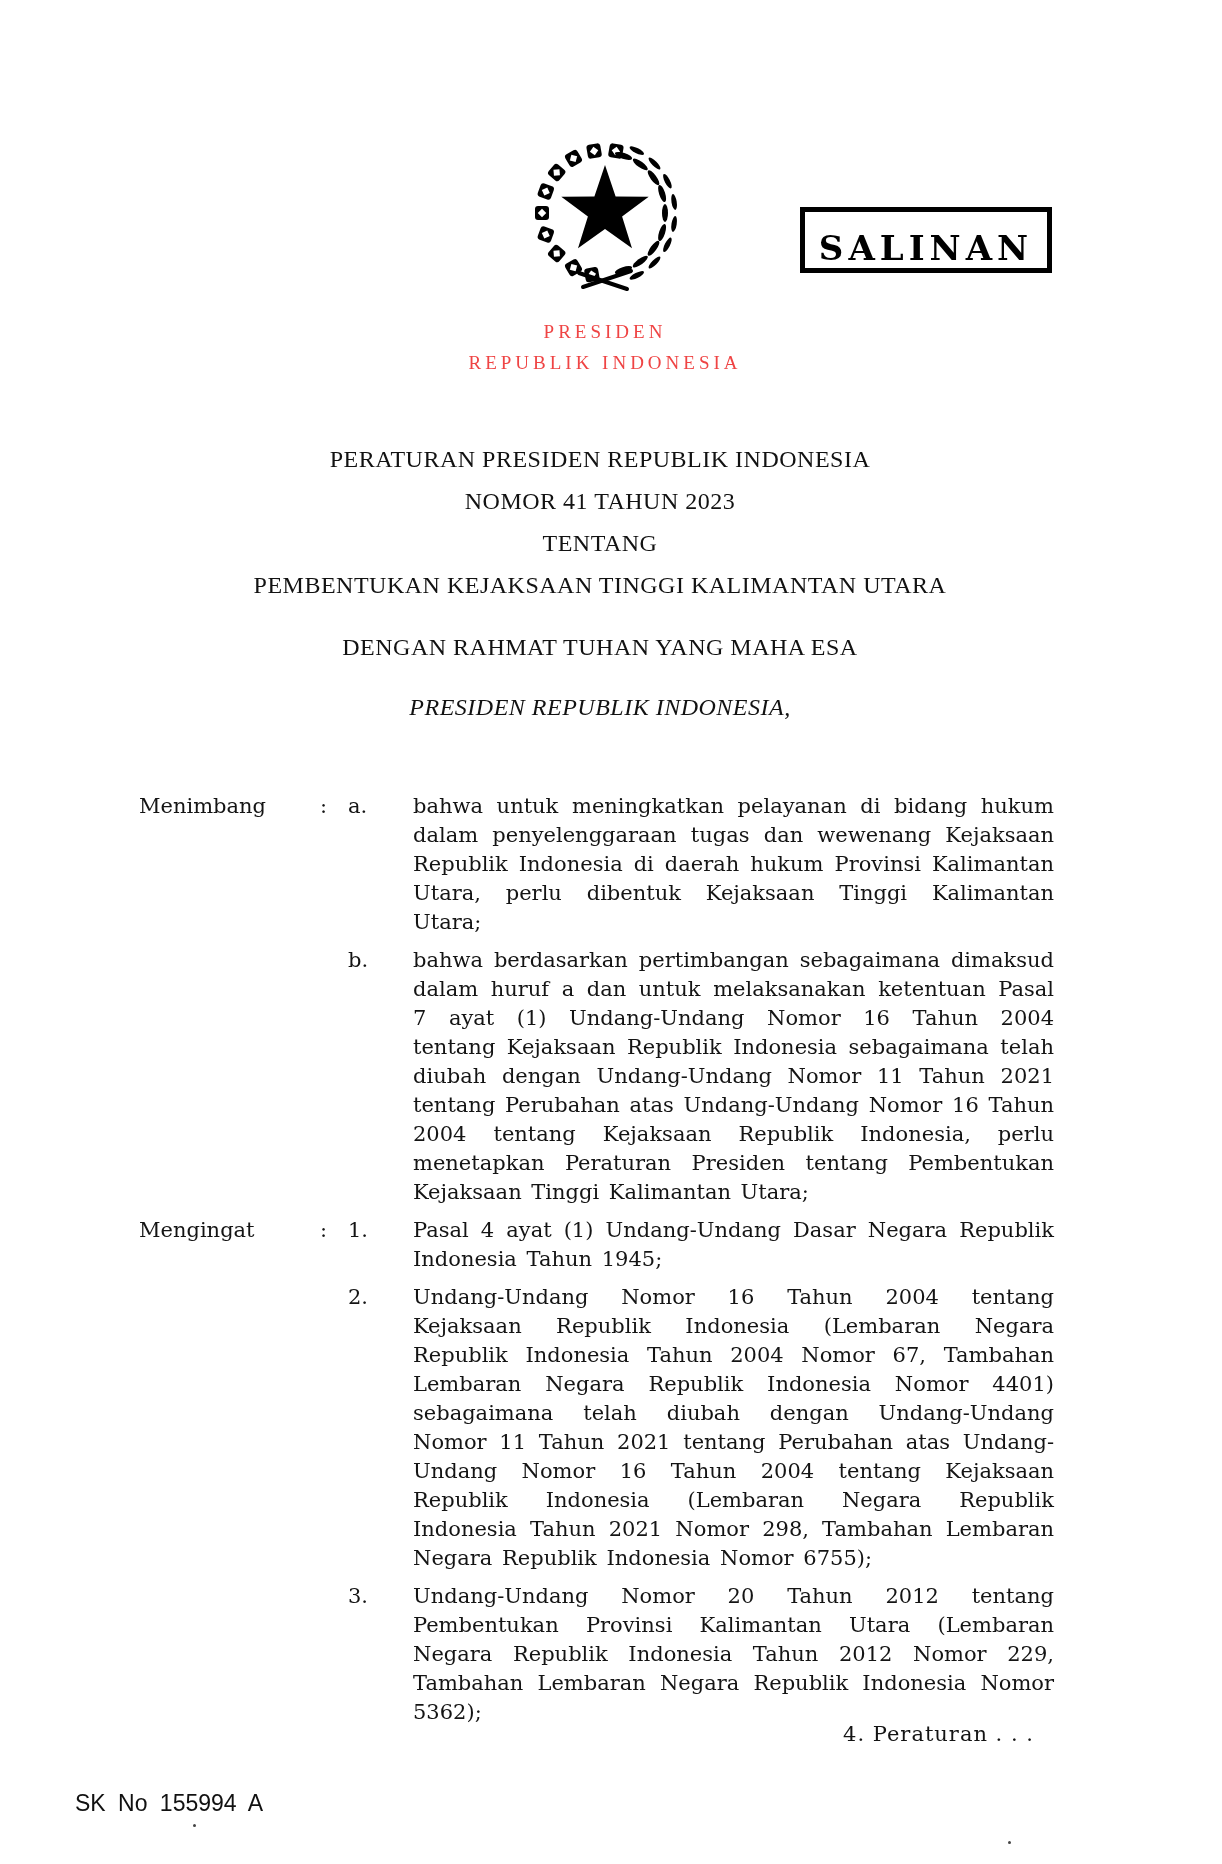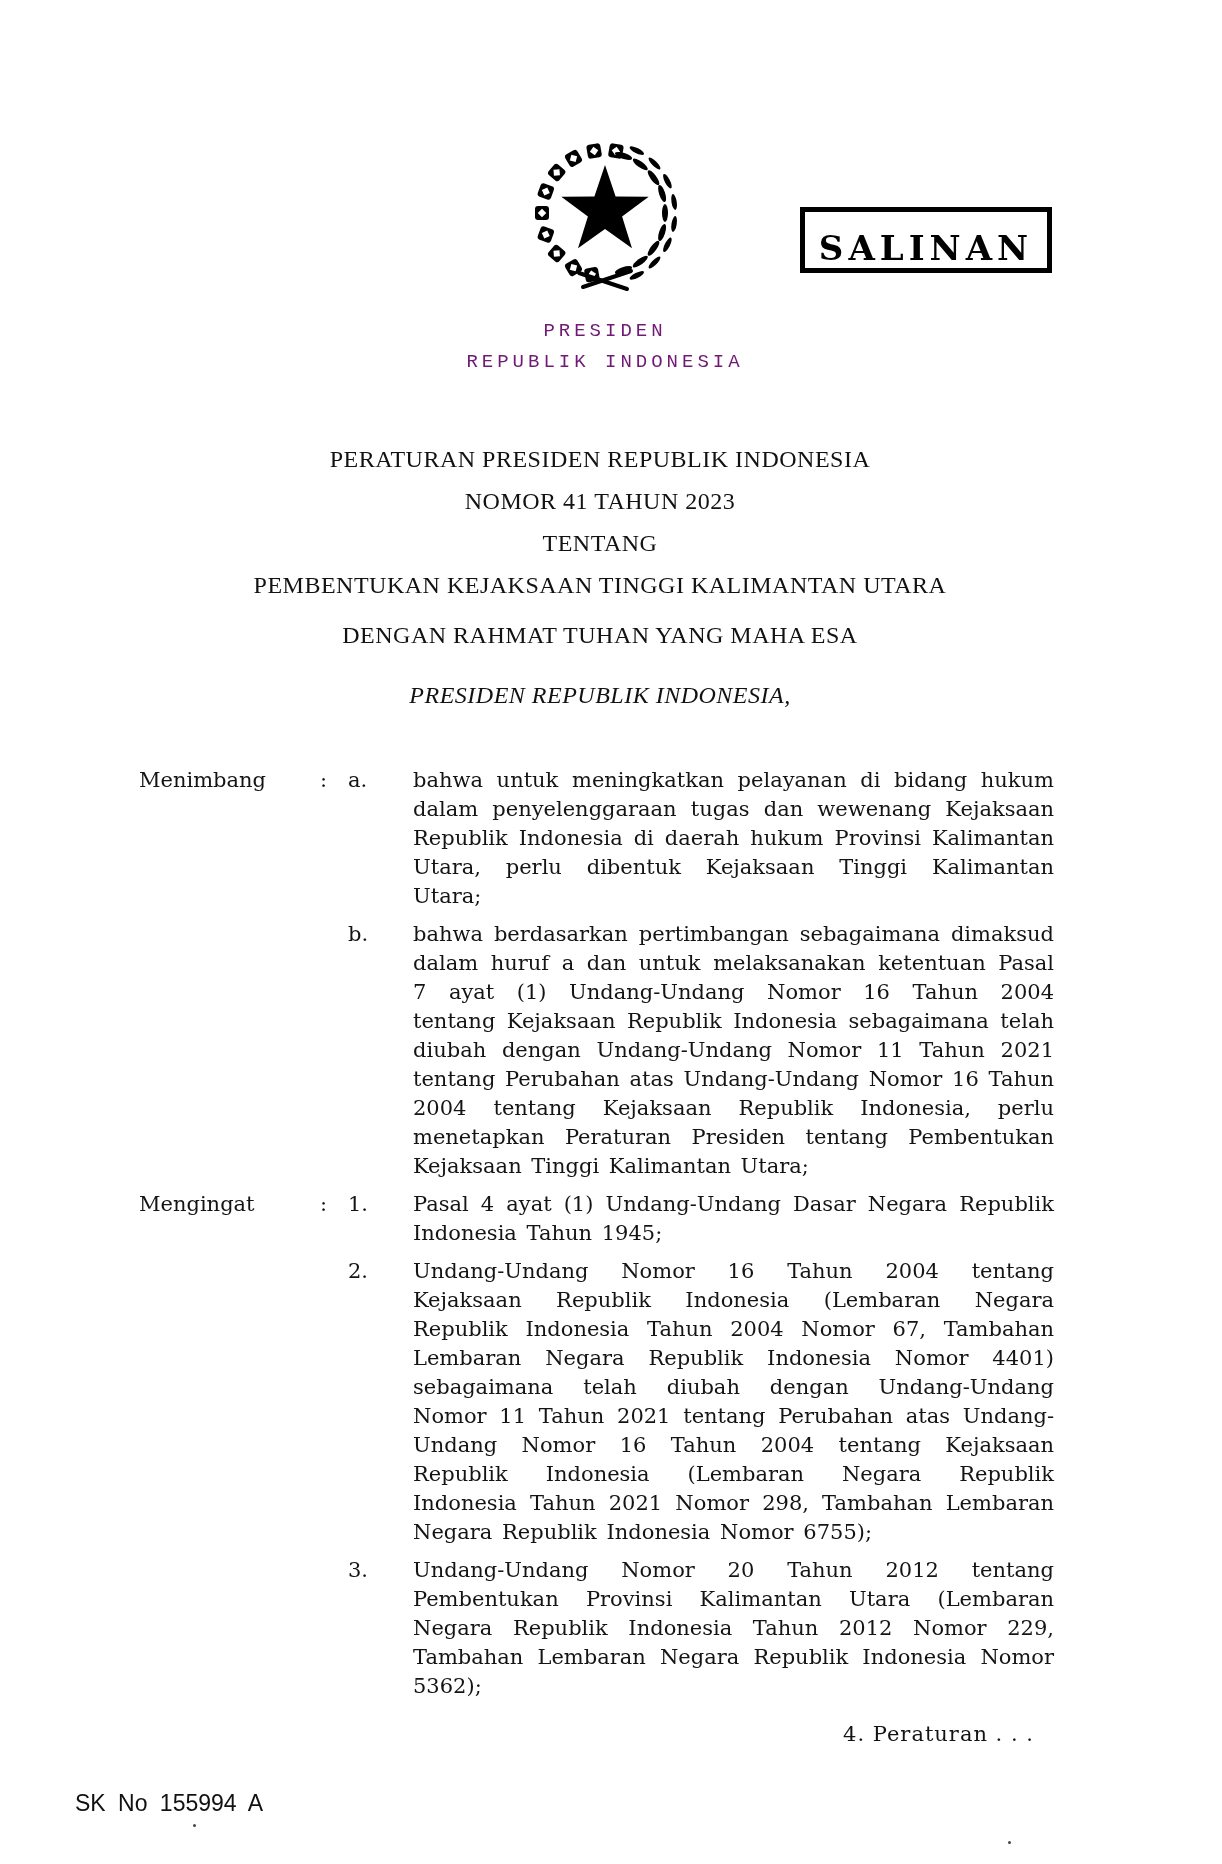--- a/index.html
+++ b/index.html
@@ -13,23 +13,23 @@
   }
 
   
   .emblem {
     position:absolute; left:523px; top:134px;
     width:164px; height:160px;
   }
   .letterhead {
     position:absolute; left:455px; top:316px; width:300px;
     text-align:center;
-    font-family:Liberation Mono, monospace;
+    font-family:Liberation Serif, serif;
     font-size:19px; line-height:31px; letter-spacing:4px;
-    color:#701a75;
+    color:#ef4444;
   }
   .stamp {
     position:absolute; left:800px; top:207px;
     width:252px; height:66px;
     border:5px solid #000;
     box-sizing:border-box;
     display:flex; align-items:flex-end; justify-content:center;
   }
   .stamp span {
     font-family:"DejaVu Serif", serif;
@@ -38,26 +38,26 @@
   }
 
   
   .title-block {
     position:absolute; top:438px; left:0; width:1200px;
     text-align:center;
     font-family:"Liberation Serif", serif;
     font-size:24px; line-height:42px; letter-spacing:0.5px;
     color:#121212;
   }
-  .title-block .invocation { margin-top:8px; }
+  .title-block .invocation { margin-top:20px; }
   .title-block .authority  { margin-top:18px;font-style:italic; }
 
   
   .preamble {
-    position:absolute; top:766px; left:0; width:1222px;
+    position:absolute; top:792px; left:0; width:1222px;
     font-size:21px; line-height:29px;
   }
   .clause {
     display:grid;
     grid-template-columns:181px 28px 65px 641px;
     row-gap:9px;
     padding-left:139px;
     margin-bottom:9px;
   }
   .c-label  { text-align:left; }

